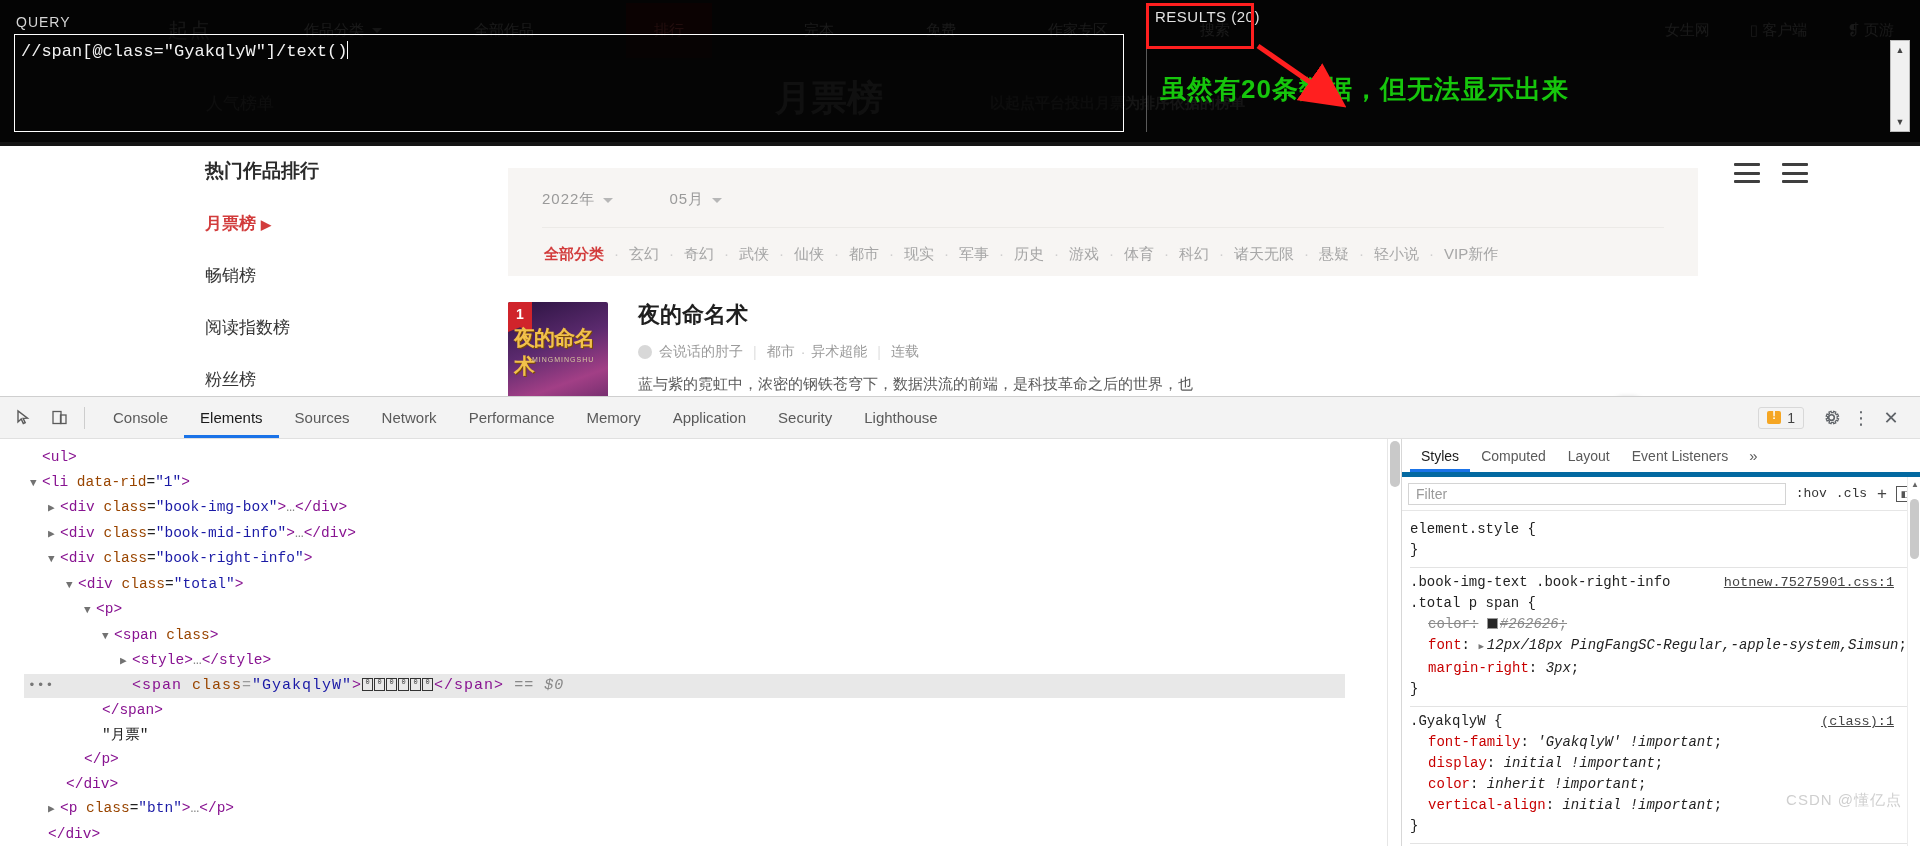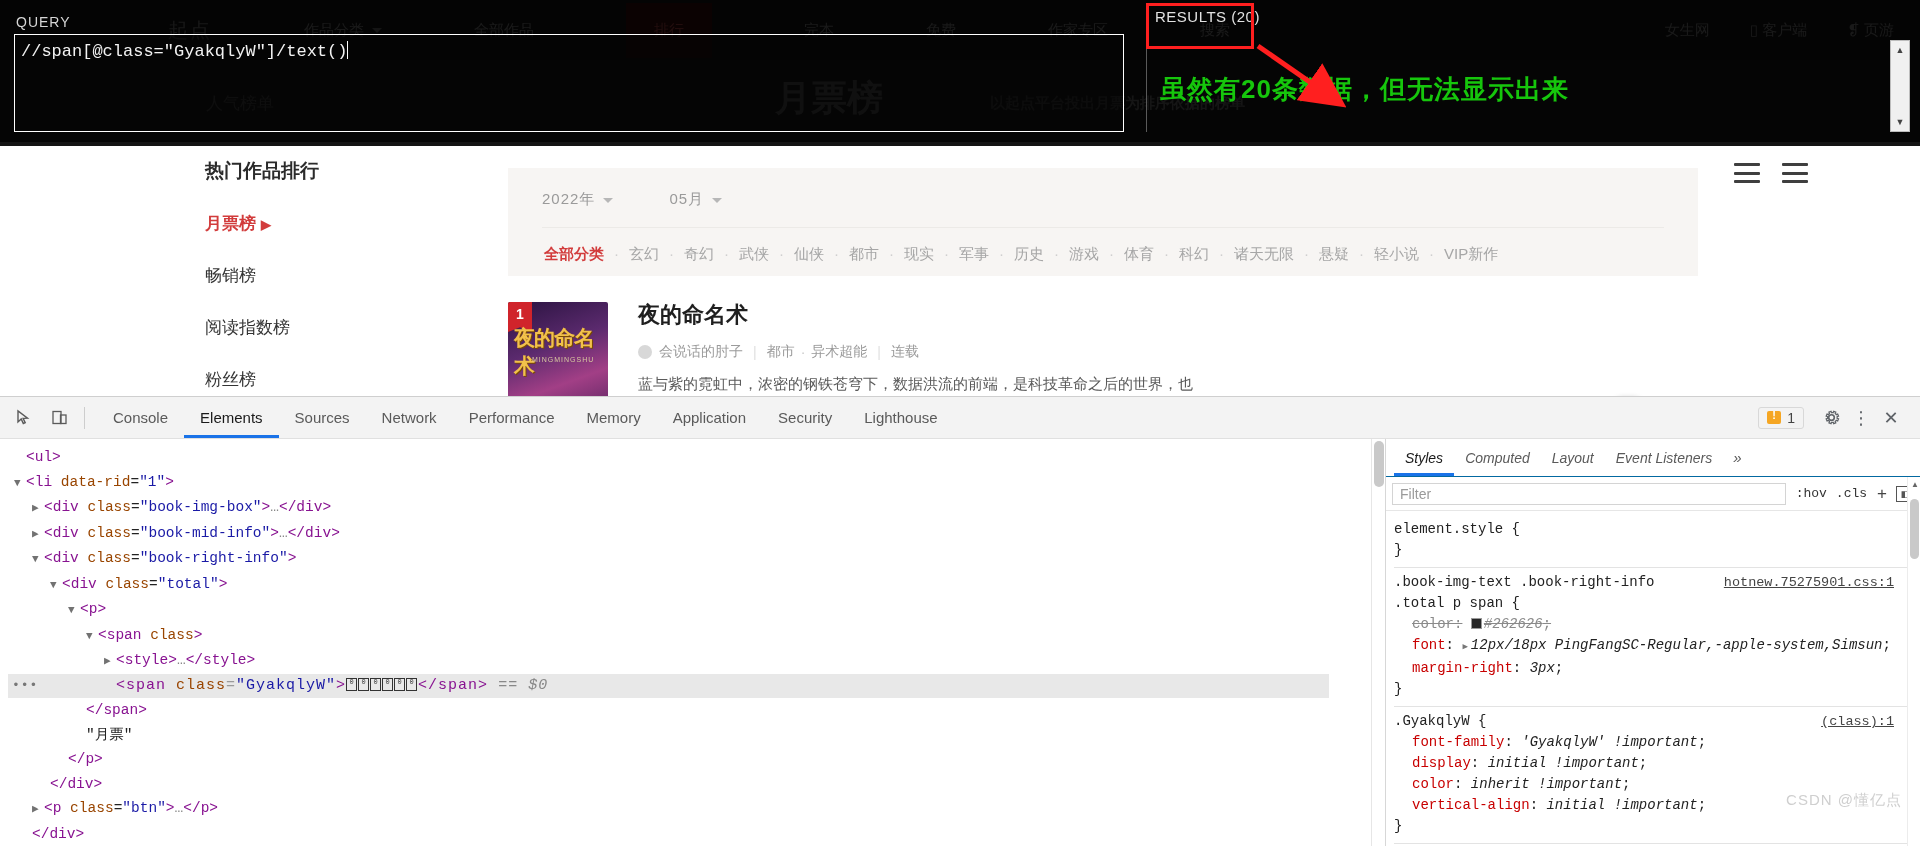--- a/index.html
+++ b/index.html
@@ -113,21 +113,21 @@
   .dt-tabs { display:flex; align-items:center; height:100%; }
   .dt-tab { padding:0 16px; height:100%; display:flex; align-items:center; font-size:15px; color:#5a5a5a; }
   .dt-tab.active { color:#1a1a1a; box-shadow: inset 0 -3px 0 #1a73e8; }
   .dt-right { margin-left:auto; display:flex; align-items:center; padding-right:14px; }
   .warn-pill { display:flex; align-items:center; border:1px solid #d8d8d8; border-radius:3px; padding:2px 8px; margin-right:12px; }
   .warn-pill .wicon { width:14px; height:13px; background:#f5a623; border-radius:2px; margin-right:6px; position:relative; }
   .warn-pill .wicon:after { content:"!"; position:absolute; left:5px; top:-2px; font-size:11px; color:#fff; font-weight:bold; }
   .warn-pill .wnum { font-size:14px; color:#444; }
   .dt-ico { width:30px; height:30px; display:flex; align-items:center; justify-content:center; color:#5f6368; font-size:18px; }
 
-  .dt-body { display:flex; height:408px; }
+  .dt-body { display:flex; height:408px;padding-left:16px; }
   .dom-pane { width:1385px; position:relative; overflow:hidden; background:#fff;
     font-family:"Liberation Mono", monospace; font-size:14.5px; line-height:24.5px; color:#222; }
   .dom-pane .code { padding:6px 0 0 8px; }
   .ln { white-space:pre; position:relative; }
   .ln.sel { background:#e8e8e8; }
   .tw { color:#727272; font-size:11px; display:inline-block; width:12px; }
   .tg { color:#881391; }
   .at { color:#994500; }
   .av { color:#1a1aa6; }
   .txt { color:#222; }
@@ -135,21 +135,21 @@
   .dots-btn { position:absolute; left:4px; top:0; color:#777; letter-spacing:1px; font-size:13px;}
 
   .mojibake { display:inline-block; letter-spacing:0px; }
   .mojibake b { display:inline-block; width:11px; height:13px; border:1px solid #333; font-weight:normal;
     font-size:7px; line-height:6px; text-align:center; margin-right:1px; color:#333; vertical-align:-2px; overflow:hidden;}
 
   .dom-vscroll { position:absolute; right:0; top:0; width:14px; height:408px; background:#fff; border-left:1px solid #e6e6e6; }
   .dom-vscroll .thumb { position:absolute; left:2px; top:2px; width:10px; height:46px; background:#c9c9c9; border-radius:5px; }
 
   .styles-pane { flex:1; border-left:1px solid #d7d7d7; position:relative; background:#fff; overflow:hidden; }
-  .st-tabs { height:38px; display:flex; align-items:center; border-bottom:1px solid #0369a1; padding-left:8px;font-style:italic; }
+  .st-tabs { height:38px; display:flex; align-items:center; border-bottom:5px solid #0369a1; padding-left:8px; }
   .st-tab { padding:0 11px; height:100%; display:flex; align-items:center; font-size:14px; color:#5a5a5a; }
   .st-tab.active { color:#1a1a1a; box-shadow: inset 0 -3px 0 #1a73e8; }
   .st-more { padding:0 10px; color:#5a5a5a; font-size:15px; }
   .st-filterrow { height:34px; display:flex; align-items:center; border-bottom:1px solid #e6e6e6; padding:0 6px; }
   .st-filter { flex:1; height:22px; border:1px solid #d4d4d4; background:#fff; font-size:14px; color:#9a9a9a; padding:1px 7px;
     display:flex; align-items:center; }
   .st-hov { font-family:"Liberation Mono", monospace; font-size:13px; color:#333; margin-left:10px; }
   .st-cls { font-family:"Liberation Mono", monospace; font-size:13px; color:#333; margin-left:9px; }
   .st-plus { margin-left:10px; color:#444; font-size:17px; }
   .st-panel-ico { margin-left:9px; width:18px; height:16px; border:1.5px solid #555; display:flex; align-items:center;

